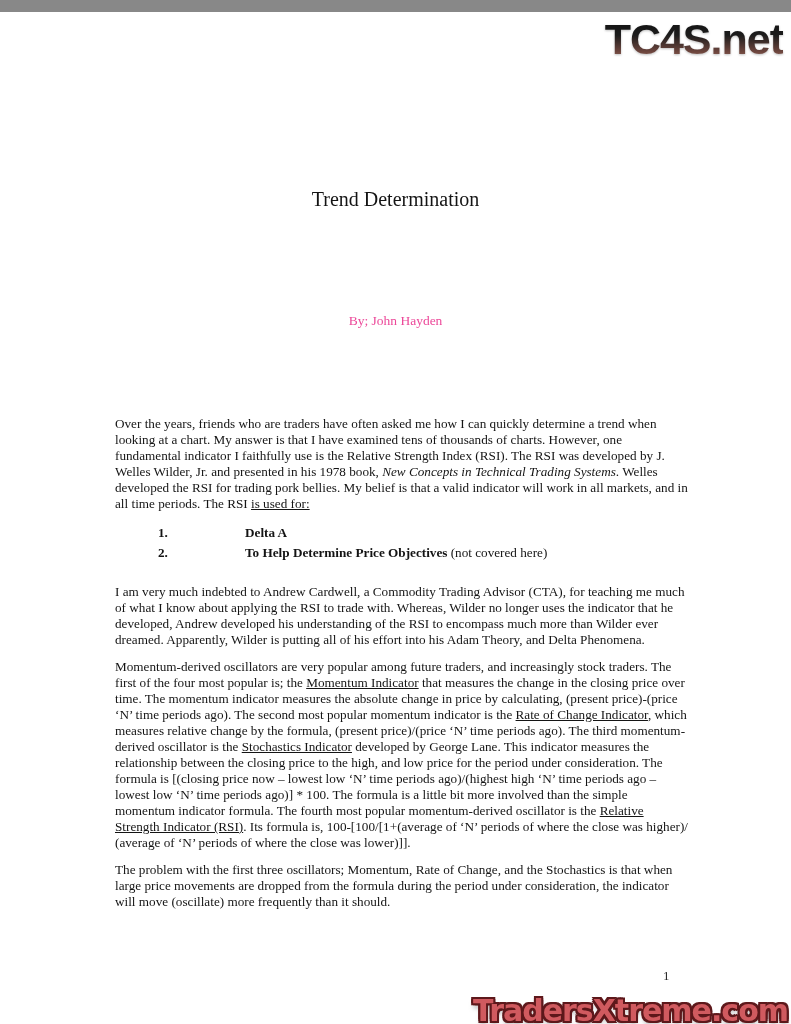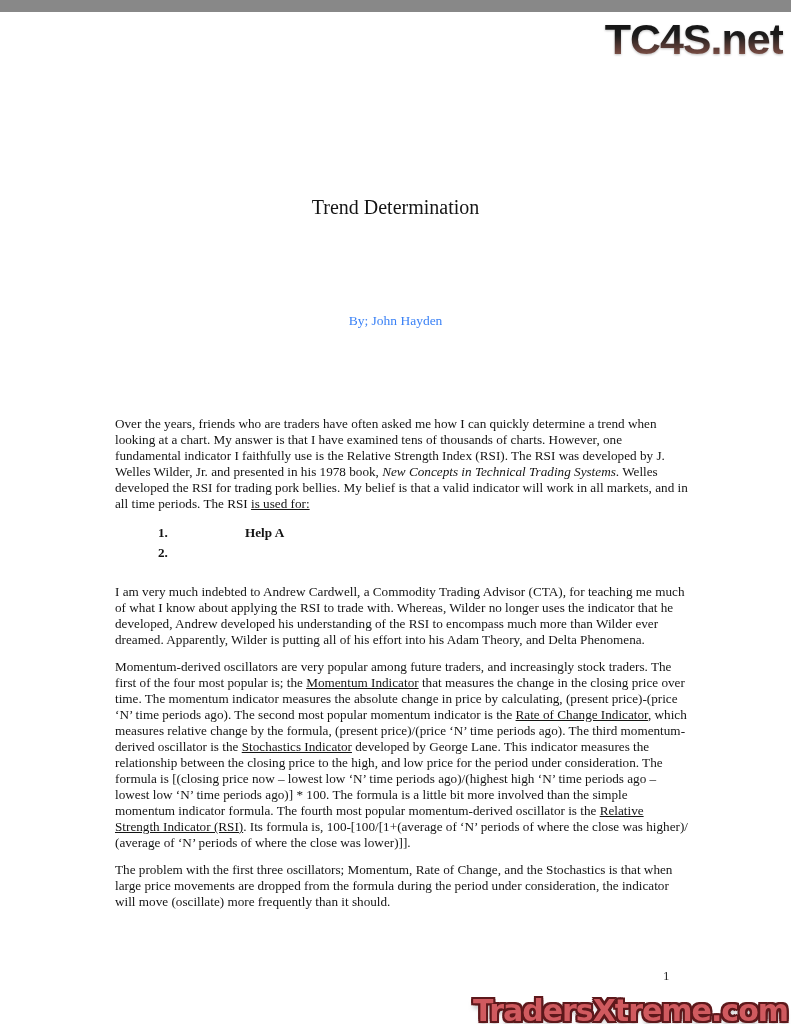--- a/index.html
+++ b/index.html
@@ -27,37 +27,37 @@
     background: linear-gradient(180deg, #101010 0%, #1c1c1c 42%, #6e463e 78%, #a27a6e 100%);
     -webkit-background-clip: text;
     background-clip: text;
     -webkit-text-fill-color: transparent;
     filter: drop-shadow(0 1px 1px rgba(0,0,0,0.25));
     cursor: pointer;
   }
 
   .title {
     position: absolute;
-    top: 182px;
+    top: 174px;
     left: 0;
     width: 791px;
     text-align: center;
     font-size: 20px;
     line-height: 26px;
     color: #141414;
   }
 
   .byline {
     position: absolute;
     top: 301px;
     left: 0;
     width: 791px;
     text-align: center;
     font-size: 13.5px;
-    color: #3b82f6;
+    color: #ec4899;
   }
 
   .content {
     position: absolute;
     left: 115px;
     top: 404px;
     width: 575px;
     font-size: 13.2px;
     line-height: 16px;
     color: #141414;
@@ -139,22 +139,22 @@
 
   <div class="title">
     <div>Trend Determination</div>
   </div>
 
   <div class="byline">By; John Hayden</div>
 
   <div class="content">
     <p class="para"><span>Over the years, friends who are traders have often asked me how I can quickly determine a trend when looking at a chart. My answer is that I have examined tens of thousands of charts. However, one fundamental indicator I faithfully use is the Relative Strength Index (RSI). The RSI was developed by J. Welles Wilder, Jr. and presented in his 1978 book, </span><span class="st-i">New Concepts in Technical Trading Systems</span><span>. Welles developed the RSI for trading pork bellies. My belief is that a valid indicator will work in all markets, and in all time periods.  The RSI </span><span class="st-u">is used for:</span></p>
     <ol class="uses-list" id="uses-list">
-        <li><span class="li-num">1.</span><span><span class="st-b">Help A</span></span></li>
-        <li><span class="li-num">2.</span></li>
+        <li><span class="li-num">1.</span><span><span class="st-b">Delta A</span></span></li>
+        <li><span class="li-num">2.</span><span><span class="st-b">To Help Determine Price Objectives</span><span> (not covered here)</span></span></li>
       </ol>
     <p class="para"><span>I am very much indebted to Andrew Cardwell, a Commodity Trading Advisor (CTA), for teaching me much of what I know about applying the RSI to trade with. Whereas, Wilder no longer uses the indicator that he developed, Andrew developed his understanding of the RSI to encompass much more than Wilder ever dreamed. Apparently, Wilder is putting all of his effort into his Adam Theory, and Delta Phenomena.</span></p>
     <p class="para"><span>Momentum-derived oscillators are very popular among future traders, and increasingly stock traders. The first of the four most popular is; the </span><span class="st-u">Momentum Indicator</span><span> that measures the change in the closing price over time. The momentum indicator measures the absolute change in price by calculating,  (present price)-(price ‘N’ time periods ago). The second most popular momentum indicator is the </span><span class="st-u">Rate of Change Indicator</span><span>, which measures relative change by the formula, (present price)/(price ‘N’ time periods ago). The third momentum-derived oscillator is the </span><span class="st-u">Stochastics Indicator</span><span> developed by George Lane. This indicator measures the relationship between the closing price to the high, and low price for the period under consideration. The formula is [(closing price now – lowest low ‘N’ time periods ago)/(highest high ‘N’ time periods ago – lowest low ‘N’ time periods ago)] * 100. The formula is a little bit more involved than the simple momentum indicator formula. The fourth most popular momentum-derived oscillator is the </span><span class="st-u">Relative Strength Indicator (RSI)</span><span>. Its formula is, 100-[100/[1+(average of ‘N’ periods of where the close was higher)/ (average of ‘N’ periods of where the close was lower)]].</span></p>
     <p class="para"><span>The problem with the first three oscillators; Momentum, Rate of Change, and the Stochastics is that when large price movements are dropped from the formula during the period under consideration, the indicator will move (oscillate) more frequently than it should.</span></p>
   </div>
 
 
   <div class="page-number">1</div>
 
   <div class="footer-logo">TradersXtreme.com</div>

